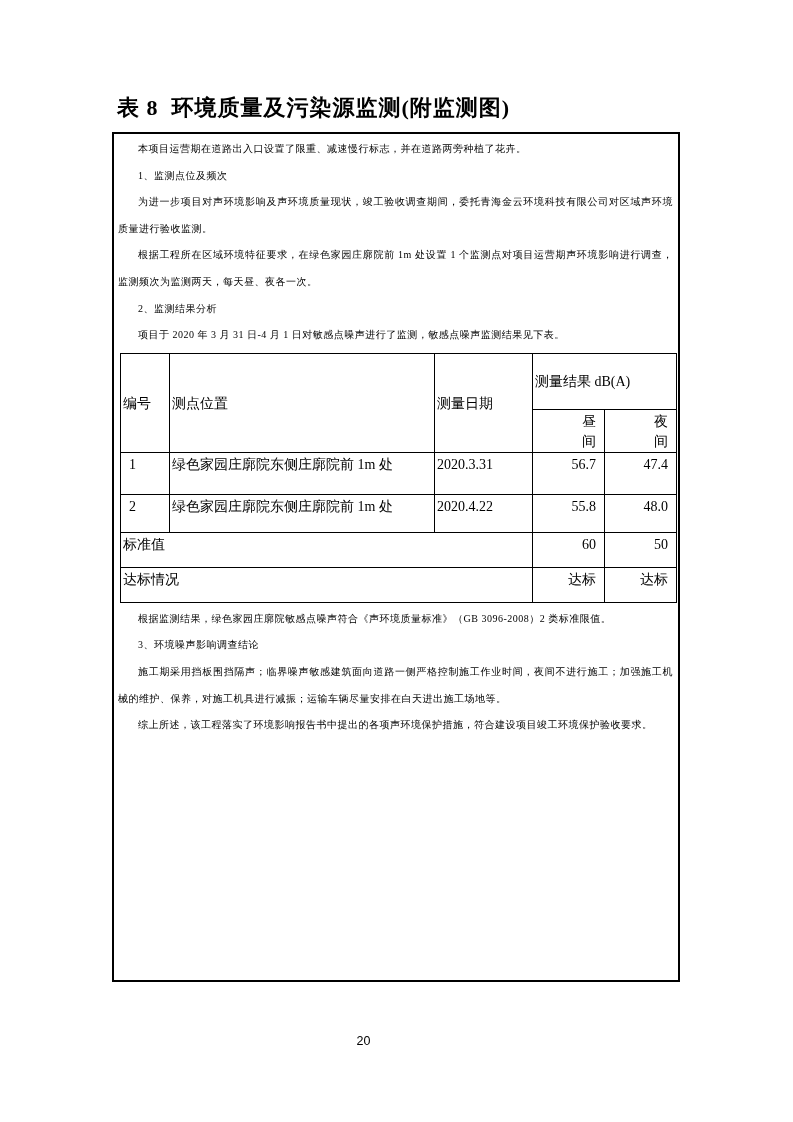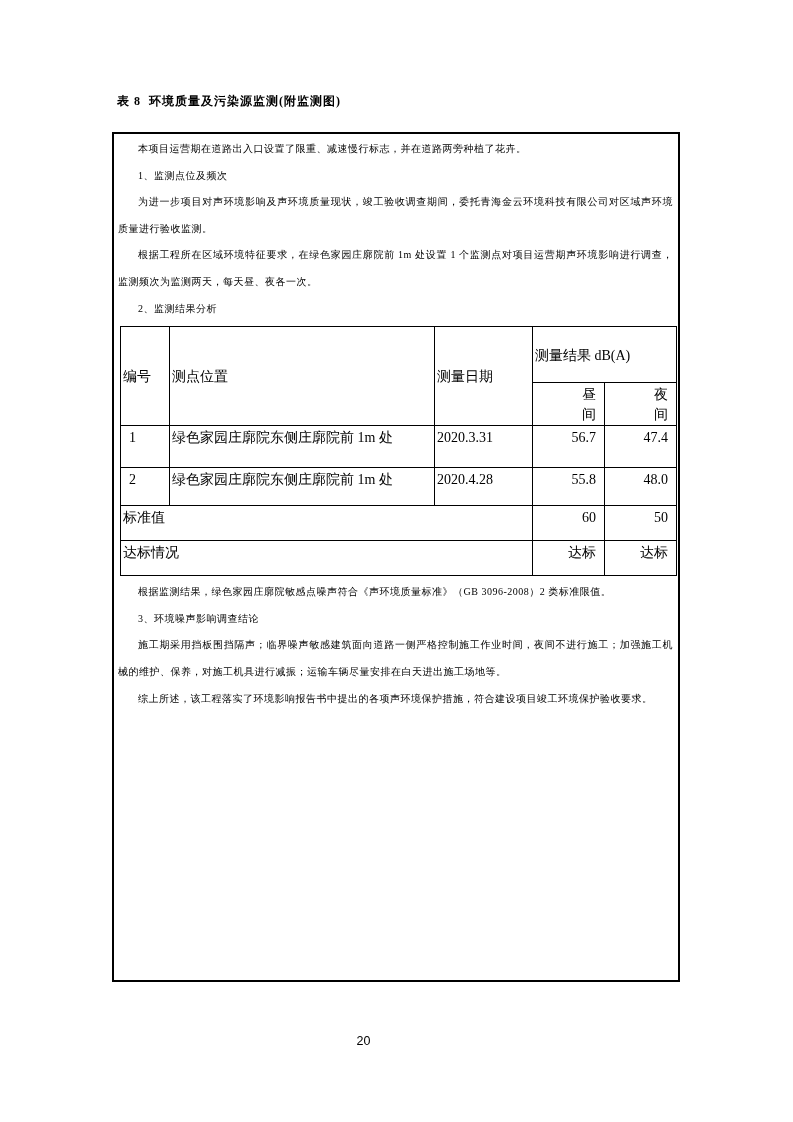--- a/index.html
+++ b/index.html
@@ -7,21 +7,21 @@
     width: 793px; height: 1122px;
     font-family: "Liberation Serif", "DejaVu Serif", serif;
     color: #000000;
   }
   .page {
     position: relative; width: 793px; height: 1122px;
     background: #ffffff; overflow: hidden;
   }
   .doc-title {
     position: absolute; left: 117px; top: 93px; margin: 0;
-    font-size: 12px; font-weight: 700; letter-spacing: 1px;
+    font-size: 22px; font-weight: 700; letter-spacing: 1px;
     white-space: pre;
   }
   .content-box {
     position: absolute; left: 112px; top: 132px;
     width: 568px; height: 850px;
     border: 2px solid #000000; box-sizing: border-box;
     padding: 2px 5px 0 4px;
   }
   .para {
     margin: 0; font-size: 10px; line-height: 26.6px;
@@ -56,20 +56,21 @@
 
   <h1 class="doc-title">表 8  环境质量及污染源监测(附监测图)</h1>
 
   <div class="content-box">
 
     <p class="para">本项目运营期在道路出入口设置了限重、减速慢行标志，并在道路两旁种植了花卉。</p>
     <p class="para">1、监测点位及频次</p>
     <p class="para">为进一步项目对声环境影响及声环境质量现状，竣工验收调查期间，委托青海金云环境科技有限公司对区域声环境质量进行验收监测。</p>
     <p class="para">根据工程所在区域环境特征要求，在绿色家园庄廓院前 1m 处设置 1 个监测点对项目运营期声环境影响进行调查，监测频次为监测两天，每天昼、夜各一次。</p>
     <p class="para">2、监测结果分析</p>
+    <p class="para">项目于 2020 年 3 月 31 日-4 月 1 日对敏感点噪声进行了监测，敏感点噪声监测结果见下表。</p>
 
     <table class="noise-table">
       <colgroup>
         <col style="width:49px">
         <col style="width:265px">
         <col style="width:98px">
         <col style="width:72px">
         <col style="width:72px">
       </colgroup>
       <tbody>
@@ -86,21 +87,21 @@
         <tr class="data-row-1">
           <td class="cell-id">1</td>
           <td>绿色家园庄廓院东侧庄廓院前 1m 处</td>
           <td>2020.3.31</td>
           <td class="cell-num">56.7</td>
           <td class="cell-num">47.4</td>
         </tr>
         <tr class="data-row-2">
           <td class="cell-id">2</td>
           <td>绿色家园庄廓院东侧庄廓院前 1m 处</td>
-          <td>2020.4.28</td>
+          <td>2020.4.22</td>
           <td class="cell-num">55.8</td>
           <td class="cell-num">48.0</td>
         </tr>
         <tr class="standard-row">
           <td colspan="3">标准值</td>
           <td class="cell-num">60</td>
           <td class="cell-num">50</td>
         </tr>
         <tr class="compliance-row">
           <td colspan="3">达标情况</td>

